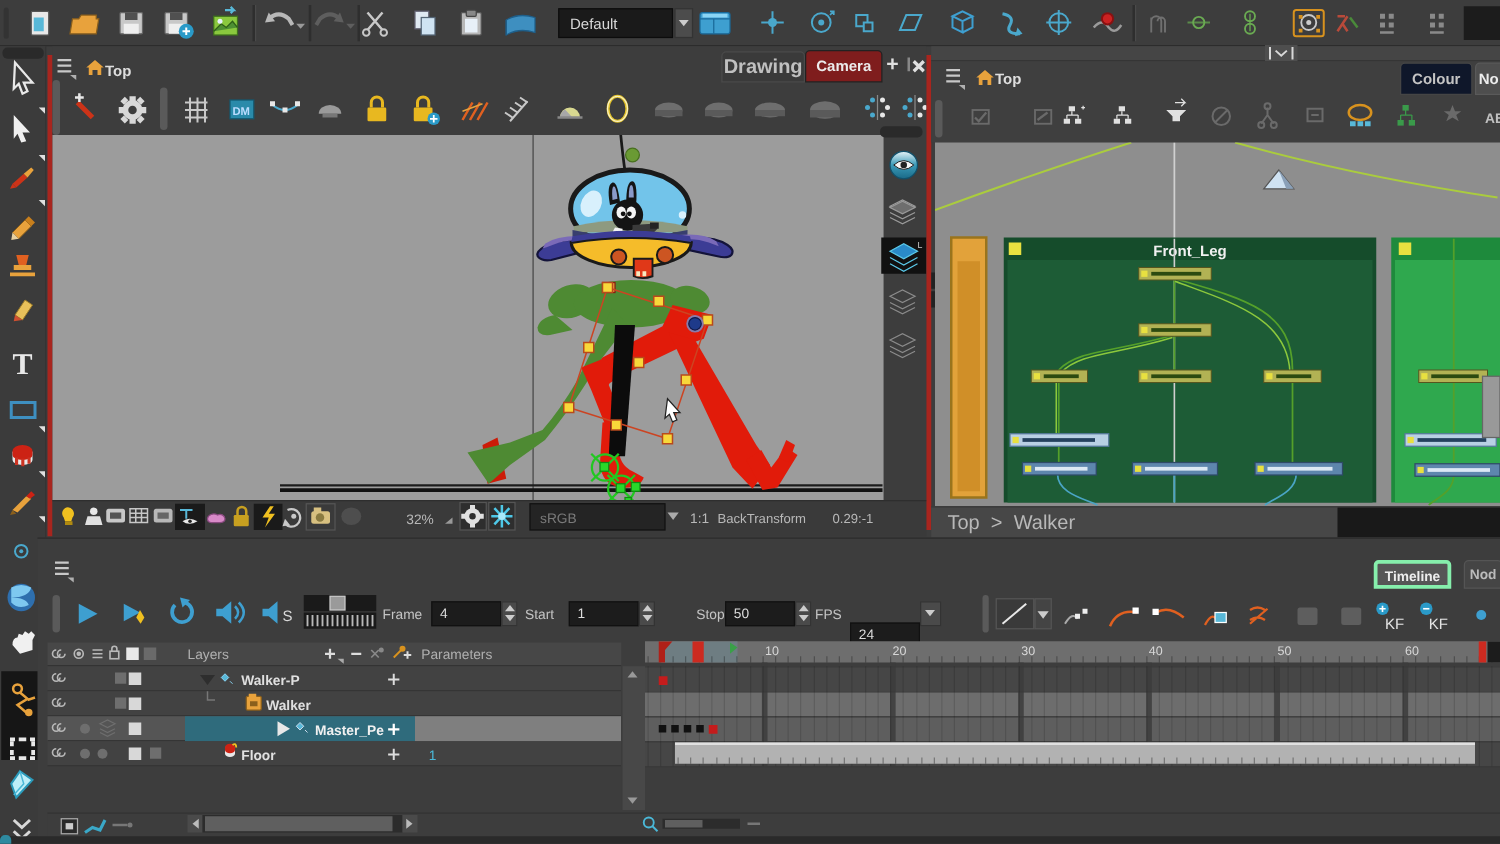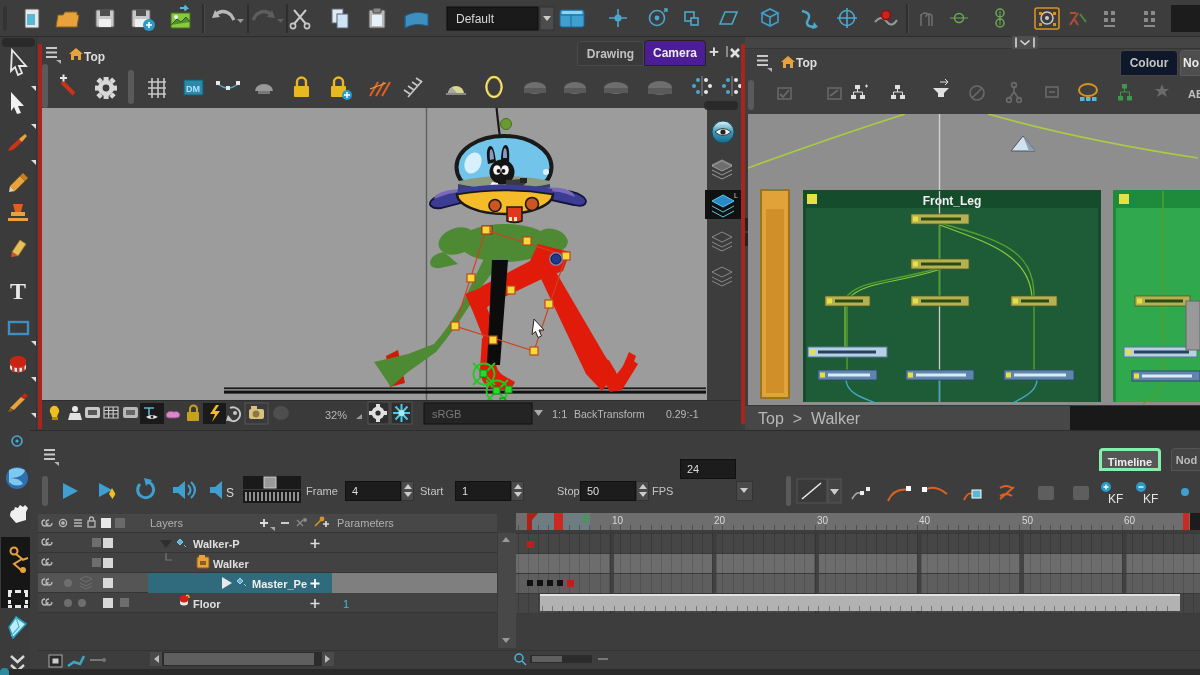--- a/index.html
+++ b/index.html
@@ -211,22 +211,22 @@
 
 <div class="a" style="left:42px;top:37px;width:699px;height:71px;background:#3d3d3d"></div>
 
 <svg class="a" style="left:44px;top:45px" width="70" height="20" viewBox="0 0 70 20">
   <path d="M2 3 h11 M2 7.5 h11 M2 12 h11" stroke="#c8c8c8" stroke-width="1.8"></path>
     <path d="M12 15 l5 0 0 4 z" fill="#b0b0b0"></path>
   <path d="M25 9 l7 -6 7 6 z M27 9 h10 v6 h-10 z" fill="#e8a23c"></path>
     <rect x="30" y="11" width="4" height="4" fill="#3d3d3d"></rect>
 </svg>
 <div class="a txt" style="left:84px;top:50px;font-weight:bold;color:#dedede;font-size:12px">Top</div>
-<div class="tab" style="left:577px;top:41px;width:67px;height:25px;background:#3a3a3a;border:1px solid #4a4a4a;color:#c0c0c0;font-size:12px;font-weight:bold;line-height:24px">Drawing</div>
-<div class="tab" style="left:644px;top:40px;width:62px;height:26px;background:#4c1d95;border:1px solid #222;color:#ececec;font-size:12px;font-weight:bold;line-height:25px">Camera</div>
+<div class="tab" style="left:577px;top:41px;width:67px;height:25px;background:#3a3a3a;border:1px solid #4a4a4a;color:#c0c0c0;font-size:16px;font-weight:bold;line-height:24px">Drawing</div>
+<div class="tab" style="left:644px;top:40px;width:62px;height:26px;background:#7f1d1d;border:1px solid #222;color:#ececec;font-size:12px;font-weight:bold;line-height:25px">Camera</div>
 <div class="a" style="left:709px;top:44px;width:16px;height:16px;color:#e0e0e0;font-size:17px;font-weight:bold;line-height:16px">+</div>
 <div class="a" style="left:726px;top:46px;width:2px;height:11px;background:#888"></div>
 <svg class="a" style="left:729px;top:47px" width="12" height="12" viewBox="0 0 12 12">
     <path d="M2 2 L10 10 M10 2 L2 10" stroke="#e0e0e0" stroke-width="2.6"></path>
   </svg>
 
 <div class="handle" style="left:42px;top:64px;width:6px;height:44px"></div>
 <svg class="a" style="left:48px;top:66px" width="693" height="42" viewBox="48 66 693 42">
 
   <path d="M62 82 l8 8 M70 90 l4 4" stroke="#cc3318" stroke-width="4"></path>
@@ -730,21 +730,21 @@
 <div class="tri-u" style="left:404px;top:484px"></div>
 <div class="tri-d" style="left:404px;top:492px"></div>
 <div class="inp" style="left:455px;top:481px;width:56px;height:20px">1</div>
 <div class="spin" style="left:511px;top:481px;height:20px"></div>
 <div class="tri-u" style="left:514px;top:484px"></div>
 <div class="tri-d" style="left:514px;top:492px"></div>
 <div class="inp" style="left:580px;top:481px;width:56px;height:20px">50</div>
 <div class="spin" style="left:636px;top:481px;height:20px"></div>
 <div class="tri-u" style="left:639px;top:484px"></div>
 <div class="tri-d" style="left:639px;top:492px"></div>
-<div class="inp" style="left:680px;top:459px;width:56px;height:20px">24</div>
+<div class="inp" style="left:680px;top:498px;width:56px;height:20px">24</div>
 <div class="a" style="left:736px;top:481px;width:17px;height:20px;background:#4a4a4a;border:1px solid #333"></div>
 <div class="tri-d" style="left:740px;top:488px"></div>
 
 <div class="a" style="left:38px;top:514px;width:459px;height:19px;background:#474747;border-bottom:1px solid #333"></div>
 <svg class="a" style="left:38px;top:514px" width="459" height="19" viewBox="38 514 459 19">
   <g stroke="#b8b8b8" fill="none" stroke-width="1.3">
     <path d="M45 520 a3 3 0 1 0 3 3 m1 -3 a3 3 0 1 0 3 3"></path>
     <circle cx="63" cy="523" r="3.6"></circle>
       <circle cx="63" cy="523" r="1.2" fill="#b8b8b8"></circle>
     <path d="M74 520 h8 m-8 3 h8 m-8 3 h8"></path>

